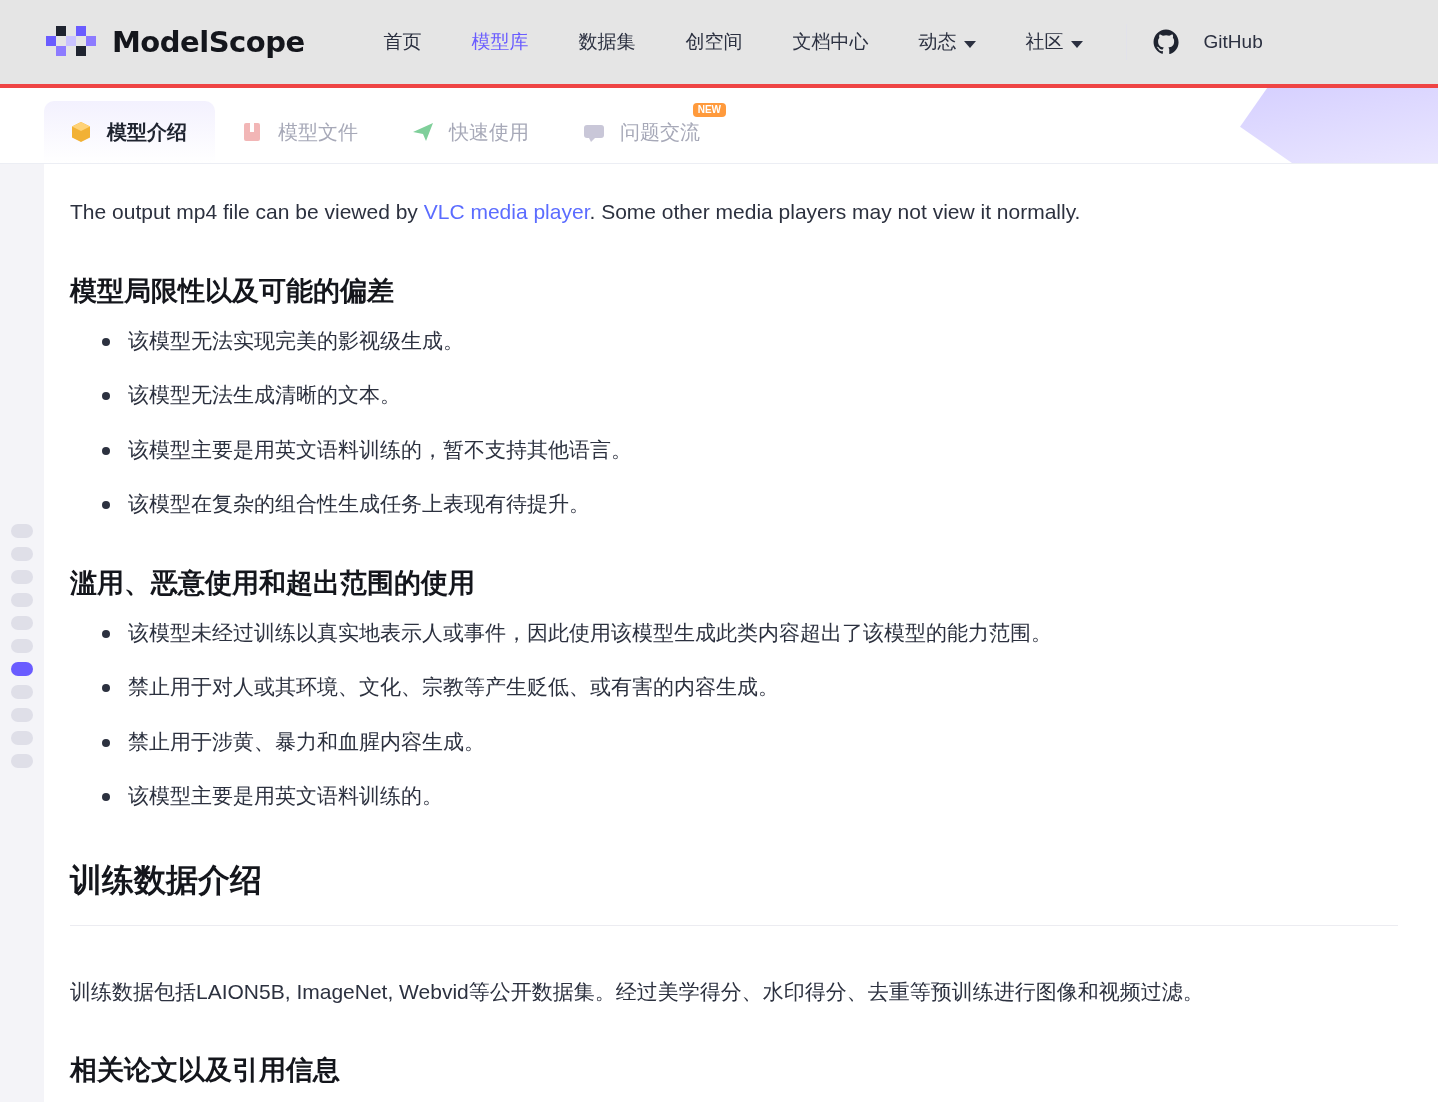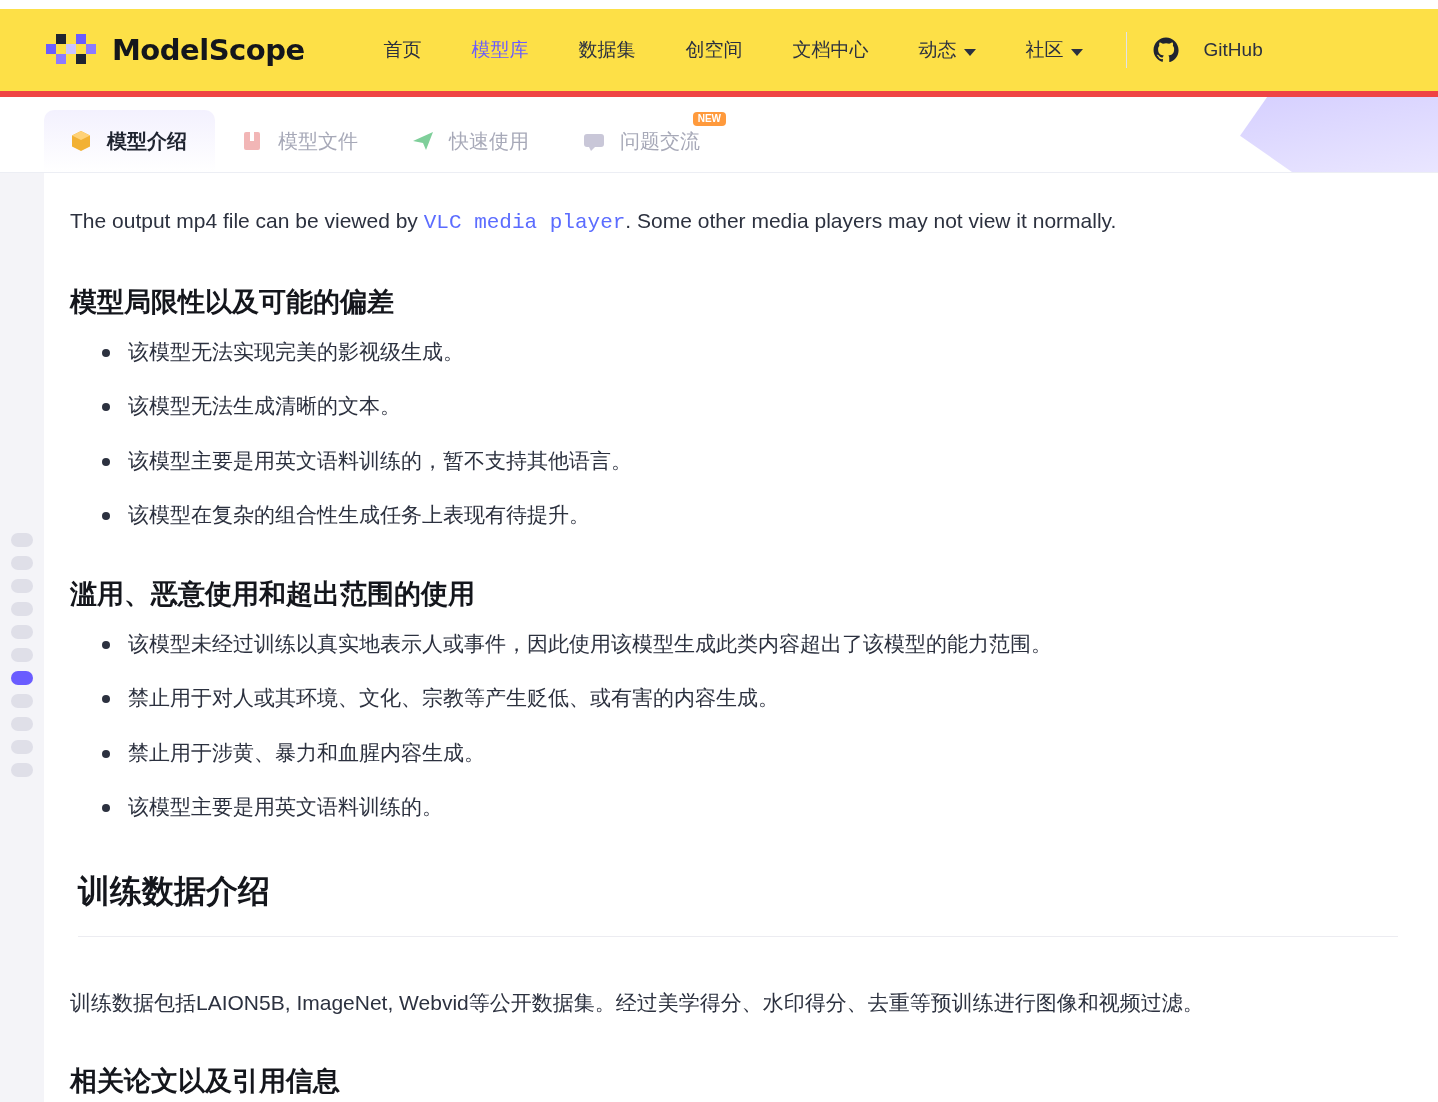--- a/index.html
+++ b/index.html
@@ -14,23 +14,22 @@
     color: #1f2430;
   }
 
   
   .topnav {
     position: relative;
     height: 88px;
     display: flex;
     align-items: center;
     padding: 0 0 0 44px;
-    background: #fde047;
-    border-bottom: 6px solid #ef4444;
-    margin-top: 9px;
+    background: #e5e5e5;
+    border-bottom: 4px solid #ef4444;
   }
   .brand {
     display: flex;
     align-items: center;
     gap: 14px;
     margin-right: 54px;
   }
   .brand-mark {
     width: 54px;
     height: 40px;
@@ -180,31 +179,30 @@
     font-size: 21px;
     line-height: 1.55;
     color: #2c313f;
   }
   .intro-line {
     margin: 14px 0 0 0;
   }
   .link {
     color: #5b6cff;
     cursor: pointer;
-    font-family: Liberation Mono, monospace;
   }
   h2.sec {
     font-size: 27px;
     font-weight: bold;
     color: #14161c;
     margin: 44px 0 16px 0;
   }
   h2.sec.big {
     font-size: 32px;
-    margin: 46px 0 0 8px;
+    margin: 46px 0 0 0;
     padding-bottom: 22px;
     border-bottom: 1px solid #ececf1;
   }
   ul.bullets {
     margin: 10px 0 0 0;
     padding-left: 58px;
     list-style: none;
   }
   ul.bullets li {
     position: relative;

